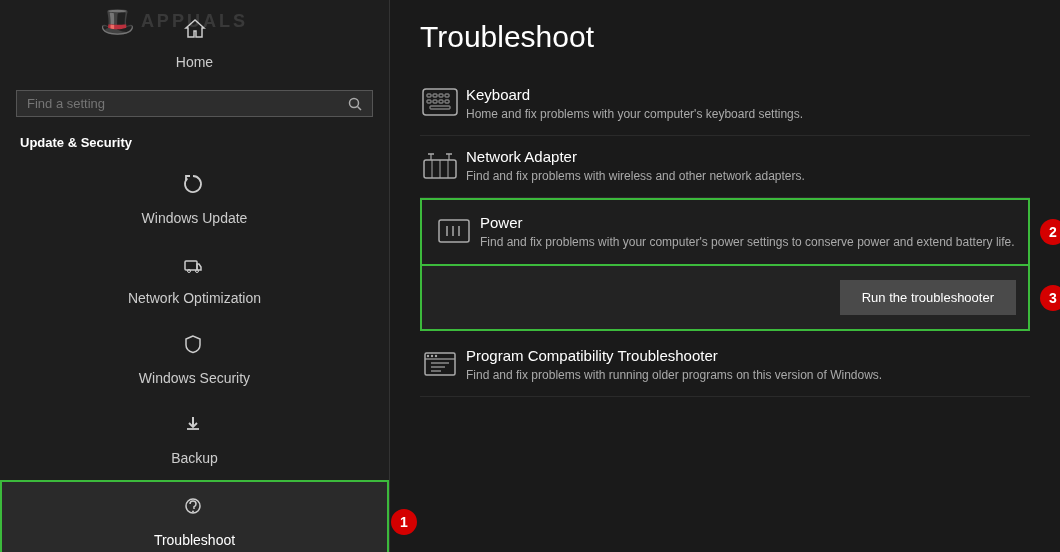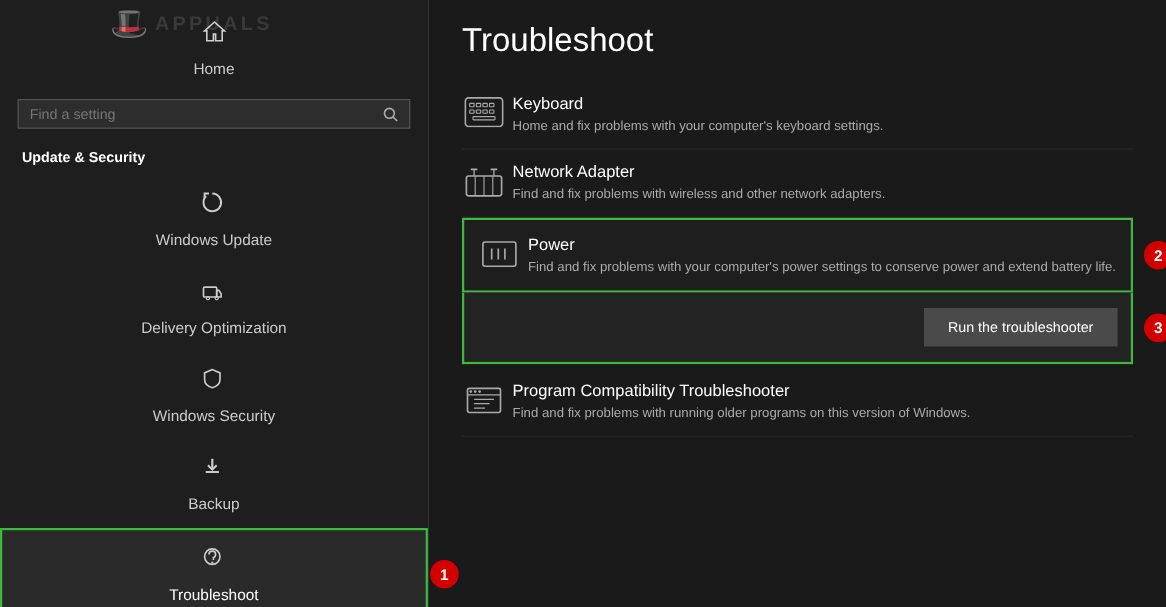--- a/index.html
+++ b/index.html
@@ -283,21 +283,21 @@
 
   <div class="nav-item">
     <span class="icon">
       <svg width="20" height="20" viewBox="0 0 20 20" fill="none">
         <rect x="2" y="7" width="12" height="9" rx="1" stroke="#ccc" stroke-width="1.5"></rect>
         <path d="M14 10h2l2 3v3h-4v-6z" stroke="#ccc" stroke-width="1.5" fill="none"></path>
         <circle cx="6" cy="17" r="1.5" stroke="#ccc" stroke-width="1"></circle>
         <circle cx="14" cy="17" r="1.5" stroke="#ccc" stroke-width="1"></circle>
       </svg>
     </span>
-    <span>Delivery Optimization</span>
+    <span>Network Optimization</span>
   </div>
 
   <div class="nav-item">
     <span class="icon">
       <svg width="20" height="20" viewBox="0 0 20 20" fill="none">
         <path d="M10 2L3 5v6c0 4 3.5 6.5 7 7.5 3.5-1 7-3.5 7-7.5V5L10 2z" stroke="#ccc" stroke-width="1.5" fill="none"></path>
       </svg>
     </span>
     <span>Windows Security</span>
   </div>

